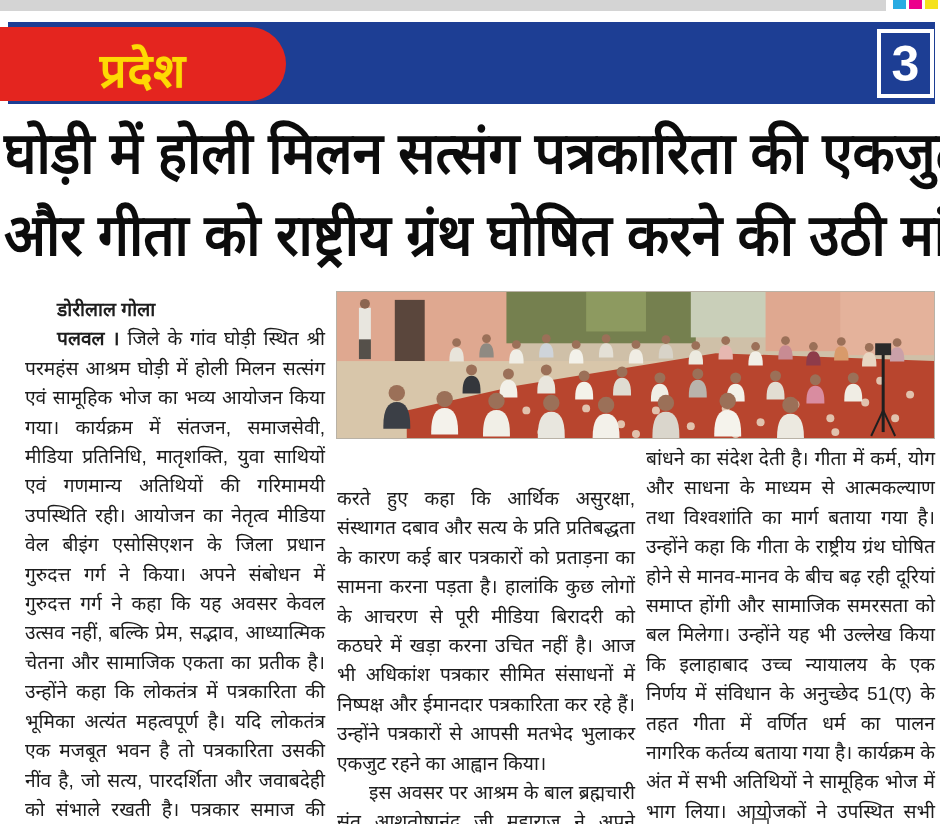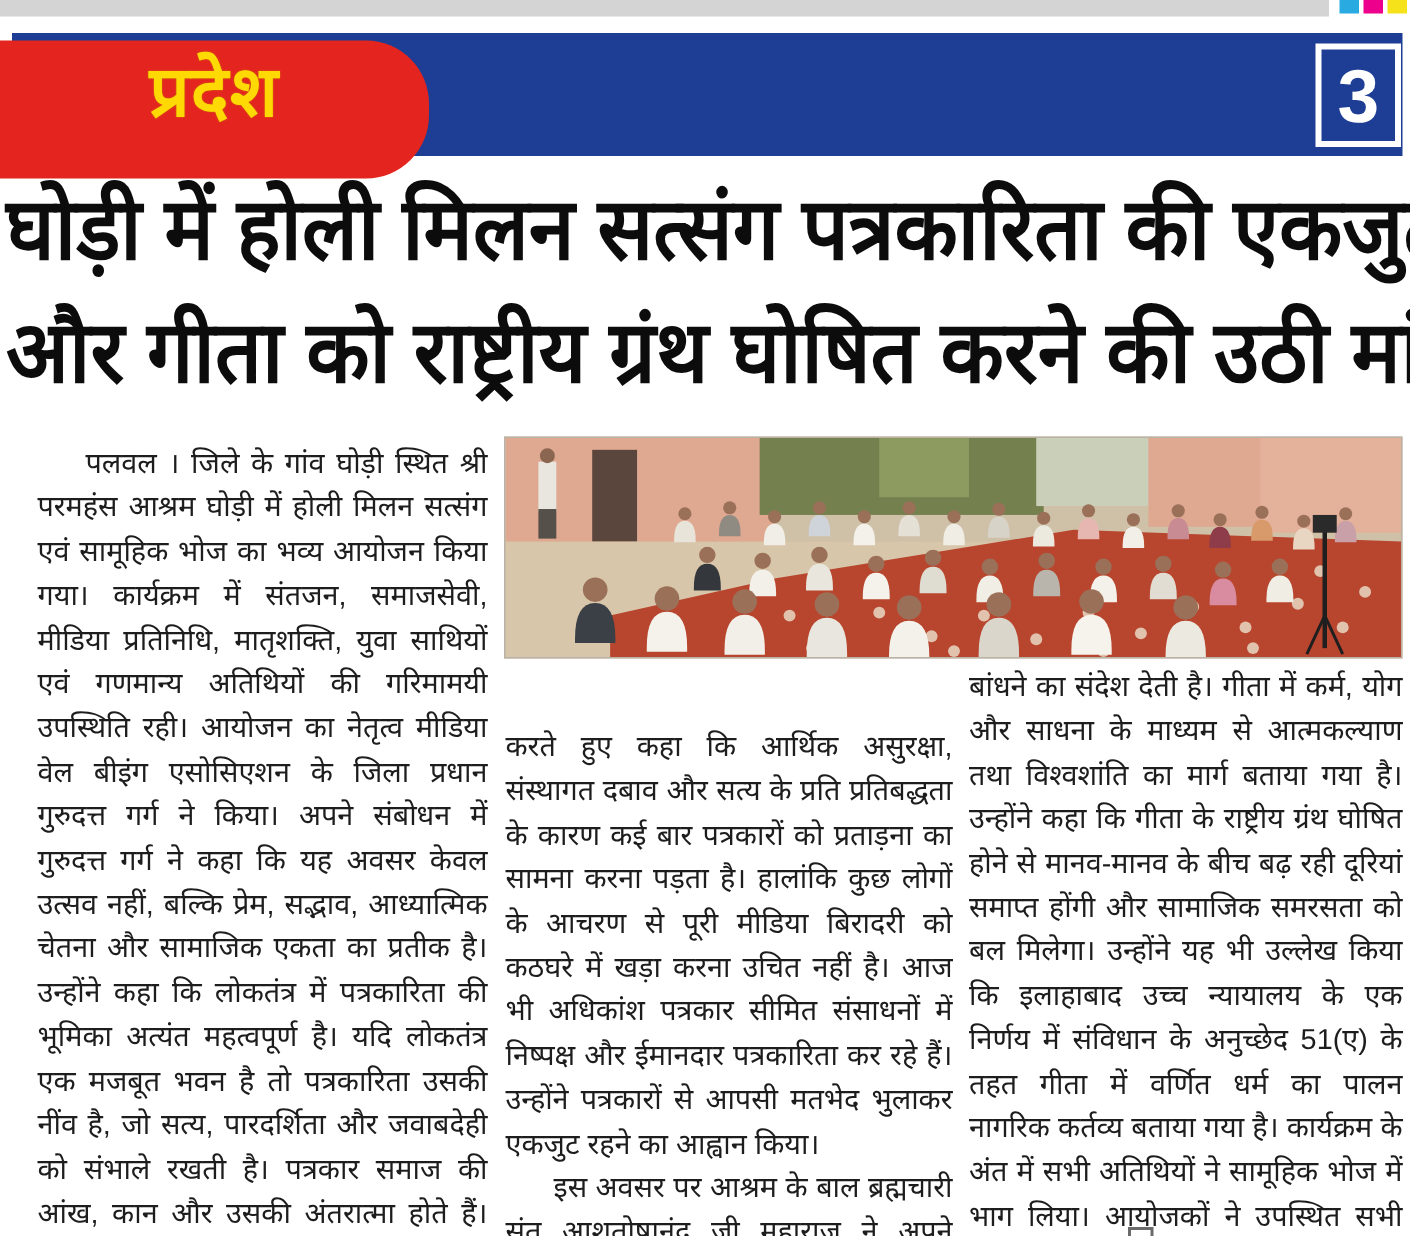--- a/index.html
+++ b/index.html
@@ -11,23 +11,23 @@
   
   .topstrip { position:absolute; left:0; top:0; width:886px; height:11px; background:#d4d4d4; }
   .regmark { position:absolute; top:0; width:13px; height:9px; }
   .reg-cyan { left:893px; background:#29abe2; }
   .reg-magenta { left:909px; background:#ec008c; }
   .reg-yellow { left:925px; background:#f5e21b; }
 
   
   .banner { position:absolute; left:8px; top:22px; width:927px; height:82px; background:#1d3e94; }
   .section-tab {
-    position:absolute; left:0; top:27px; width:286px; height:92px;
+    position:absolute; left:0; top:27px; width:286px; height:74px;
     background:#e4251f; border-radius:0 42px 42px 0;
-    display:flex; align-items:flex-start; justify-content:center;
+    display:flex; align-items:flex-end; justify-content:center;
   }
   .section-tab span {
     color:#ffd903; font-size:47px; font-weight:900; letter-spacing:1px;
     text-shadow:0 0 1px #c9a000;
   }
   .date-text {
     position:absolute; left:330px; top:22px; width:520px; height:82px;
     display:flex; align-items:center; justify-content:center;
     color:#ffffff; font-size:27px; font-weight:700; letter-spacing:4px;
   }
@@ -56,21 +56,21 @@
   
   .col {
     position:absolute; color:#1d1d1d; font-size:19.2px; line-height:29.4px;
     text-align:justify; letter-spacing:0px;
   }
   .col1 { left:25px;  top:295px; width:300px; height:527px; }
   .col2 { left:337px; top:468px; width:298px; height:378px;margin-top:16px; }
   .col3 { left:646px; top:444px; width:289px; height:378px; }
   .byline { font-weight:700; text-indent:32px; }
   .para-indent { text-indent:32px; }
-  .dateline { font-weight:400; }
+  .dateline { font-weight:700; }
   .endmark {
     position:absolute; left:752px; top:818px; width:17px; height:12px;
     border:2px solid #6b6b6b; background:#ffffff;
   }
 </style>
 </head>
 <body>
 
 <div class="page">
 
@@ -251,20 +251,21 @@
         </g>
 
       <line x1="548" y1="60" x2="548" y2="142" stroke="#1f1f1f" stroke-width="3"></line>
       <line x1="548" y1="120" x2="536" y2="146" stroke="#1f1f1f" stroke-width="2"></line>
       <line x1="548" y1="120" x2="560" y2="146" stroke="#1f1f1f" stroke-width="2"></line>
       <rect x="540" y="52" width="16" height="12" fill="#2a2a2a"></rect>
     </svg>
   </div>
 
   <div class="col col1">
+    <div class="byline">डोरीलाल गोला</div>
     <p class="para-indent"><span class="dateline">पलवल ।</span> <span>जिले के गांव घोड़ी स्थित श्री परमहंस आश्रम घोड़ी में होली मिलन सत्संग एवं सामूहिक भोज का भव्य आयोजन किया गया। कार्यक्रम में संतजन, समाजसेवी, मीडिया प्रतिनिधि, मातृशक्ति, युवा साथियों एवं गणमान्य अतिथियों की गरिमामयी उपस्थिति रही। आयोजन का नेतृत्व मीडिया वेल बीइंग एसोसिएशन के जिला प्रधान गुरुदत्त गर्ग ने किया। अपने संबोधन में गुरुदत्त गर्ग ने कहा कि यह अवसर केवल उत्सव नहीं, बल्कि प्रेम, सद्भाव, आध्यात्मिक चेतना और सामाजिक एकता का प्रतीक है। उन्होंने कहा कि लोकतंत्र में पत्रकारिता की भूमिका अत्यंत महत्वपूर्ण है। यदि लोकतंत्र एक मजबूत भवन है तो पत्रकारिता उसकी नींव है, जो सत्य, पारदर्शिता और जवाबदेही को संभाले रखती है। पत्रकार समाज की आंख, कान और उसकी अंतरात्मा होते हैं। उन्होंने वर्तमान समय में पत्रकारों के सामने आ रही चुनौतियों पर चिंता व्यक्त</span></p>
   </div>
 
   <div class="col col2">
     <p>करते हुए कहा कि आर्थिक असुरक्षा, संस्थागत दबाव और सत्य के प्रति प्रतिबद्धता के कारण कई बार पत्रकारों को प्रताड़ना का सामना करना पड़ता है। हालांकि कुछ लोगों के आचरण से पूरी मीडिया बिरादरी को कठघरे में खड़ा करना उचित नहीं है। आज भी अधिकांश पत्रकार सीमित संसाधनों में निष्पक्ष और ईमानदार पत्रकारिता कर रहे हैं। उन्होंने पत्रकारों से आपसी मतभेद भुलाकर एकजुट रहने का आह्वान किया।</p>
     <p class="para-indent">इस अवसर पर आश्रम के बाल ब्रह्मचारी संत आशुतोषानंद जी महाराज ने अपने प्रवचनों में श्रीमद्भगवद्गीता को भारत का राष्ट्रीय ग्रंथ घोषित करने की मांग उठाई। उन्होंने कहा कि गीता मानव धर्मशास्त्र है और संपूर्ण मानवता को एक सूत्र में</p>
   </div>
 
   <div class="col col3">
     <p>बांधने का संदेश देती है। गीता में कर्म, योग और साधना के माध्यम से आत्मकल्याण तथा विश्वशांति का मार्ग बताया गया है। उन्होंने कहा कि गीता के राष्ट्रीय ग्रंथ घोषित होने से मानव-मानव के बीच बढ़ रही दूरियां समाप्त होंगी और सामाजिक समरसता को बल मिलेगा। उन्होंने यह भी उल्लेख किया कि इलाहाबाद उच्च न्यायालय के एक निर्णय में संविधान के अनुच्छेद 51(ए) के तहत गीता में वर्णित धर्म का पालन नागरिक कर्तव्य बताया गया है। कार्यक्रम के अंत में सभी अतिथियों ने सामूहिक भोज में भाग लिया। आयोजकों ने उपस्थित सभी श्रद्धालुओं, पत्रकार साथियों और समाजसेवियों का आभार व्यक्त किया।</p>

